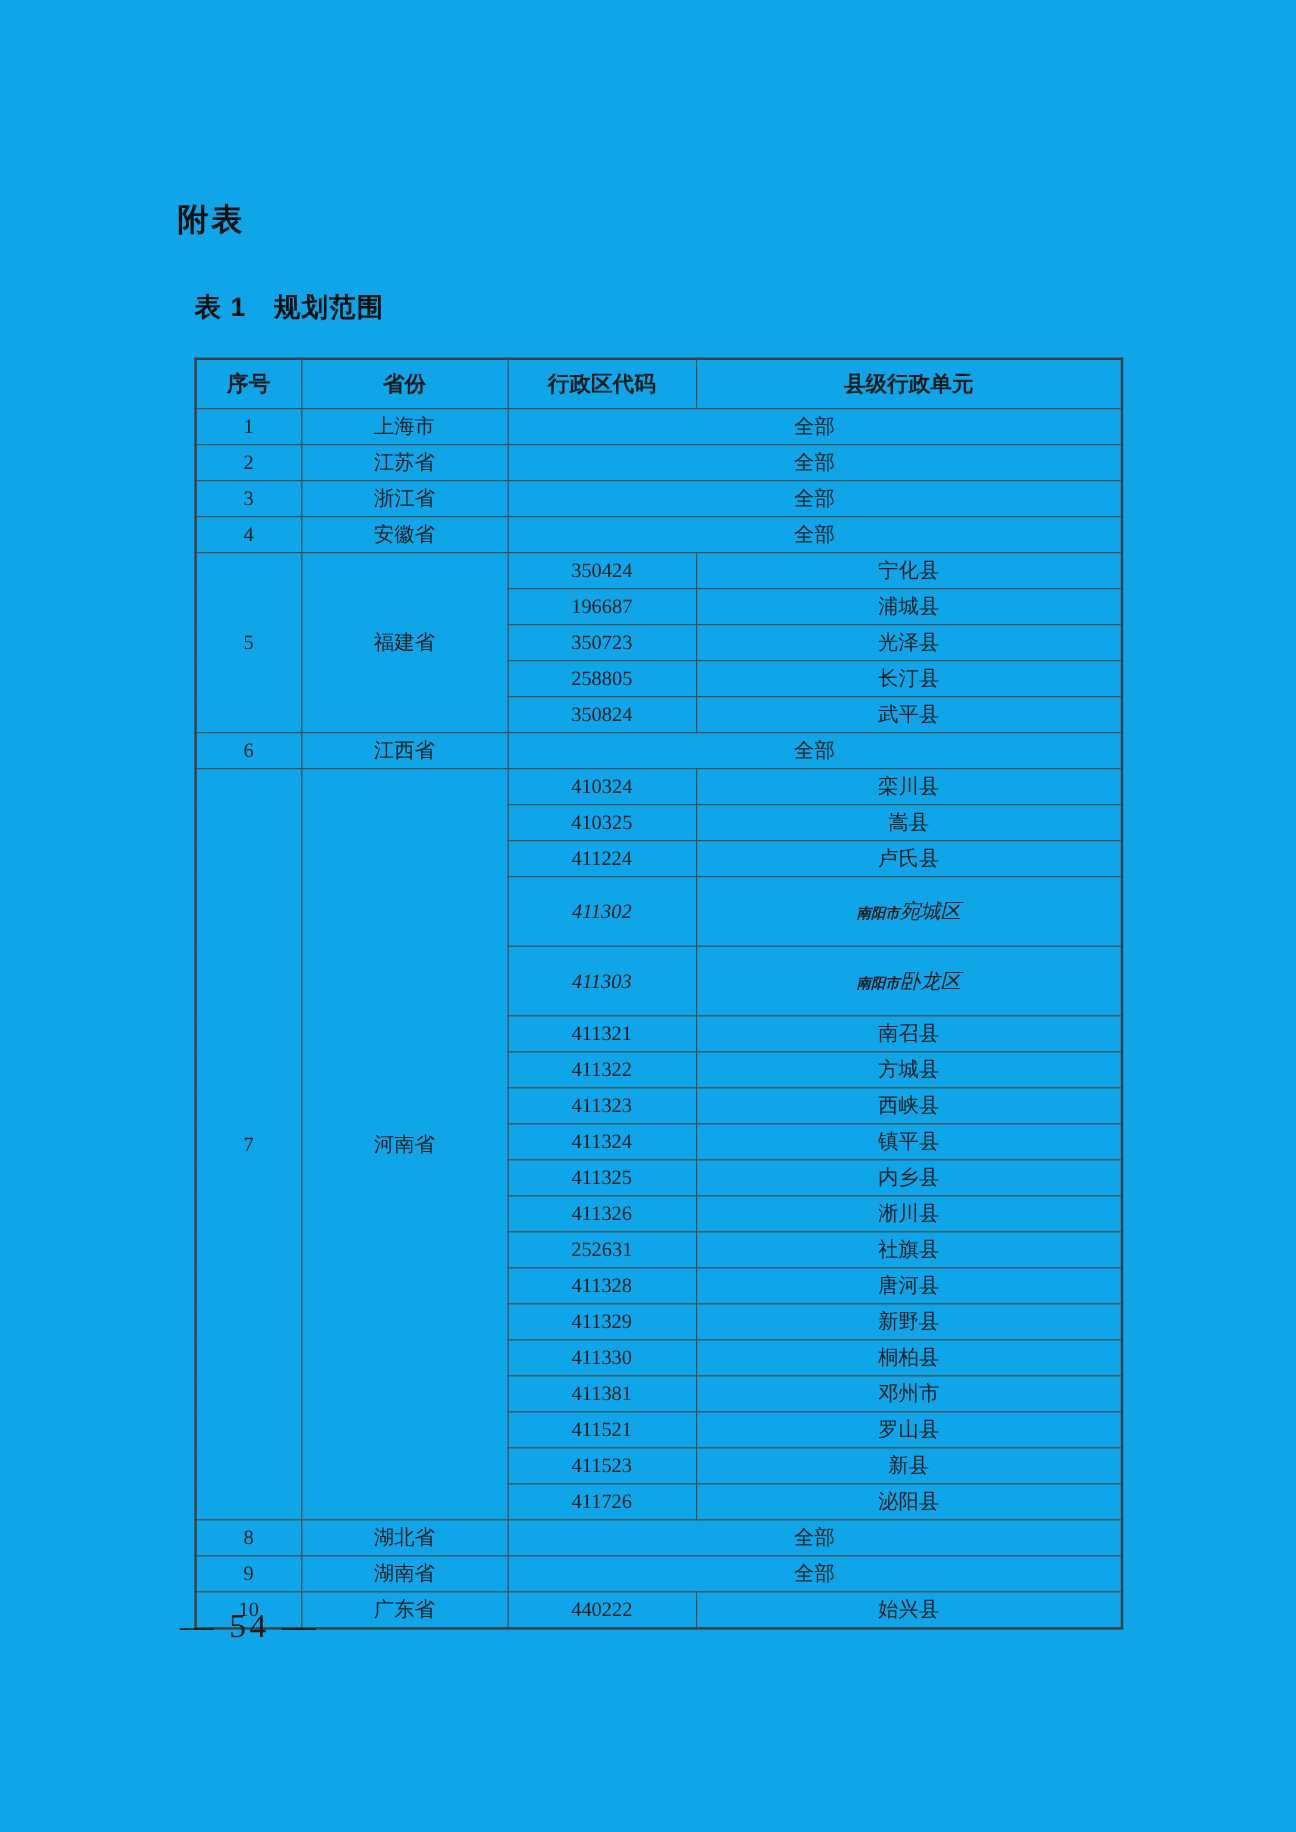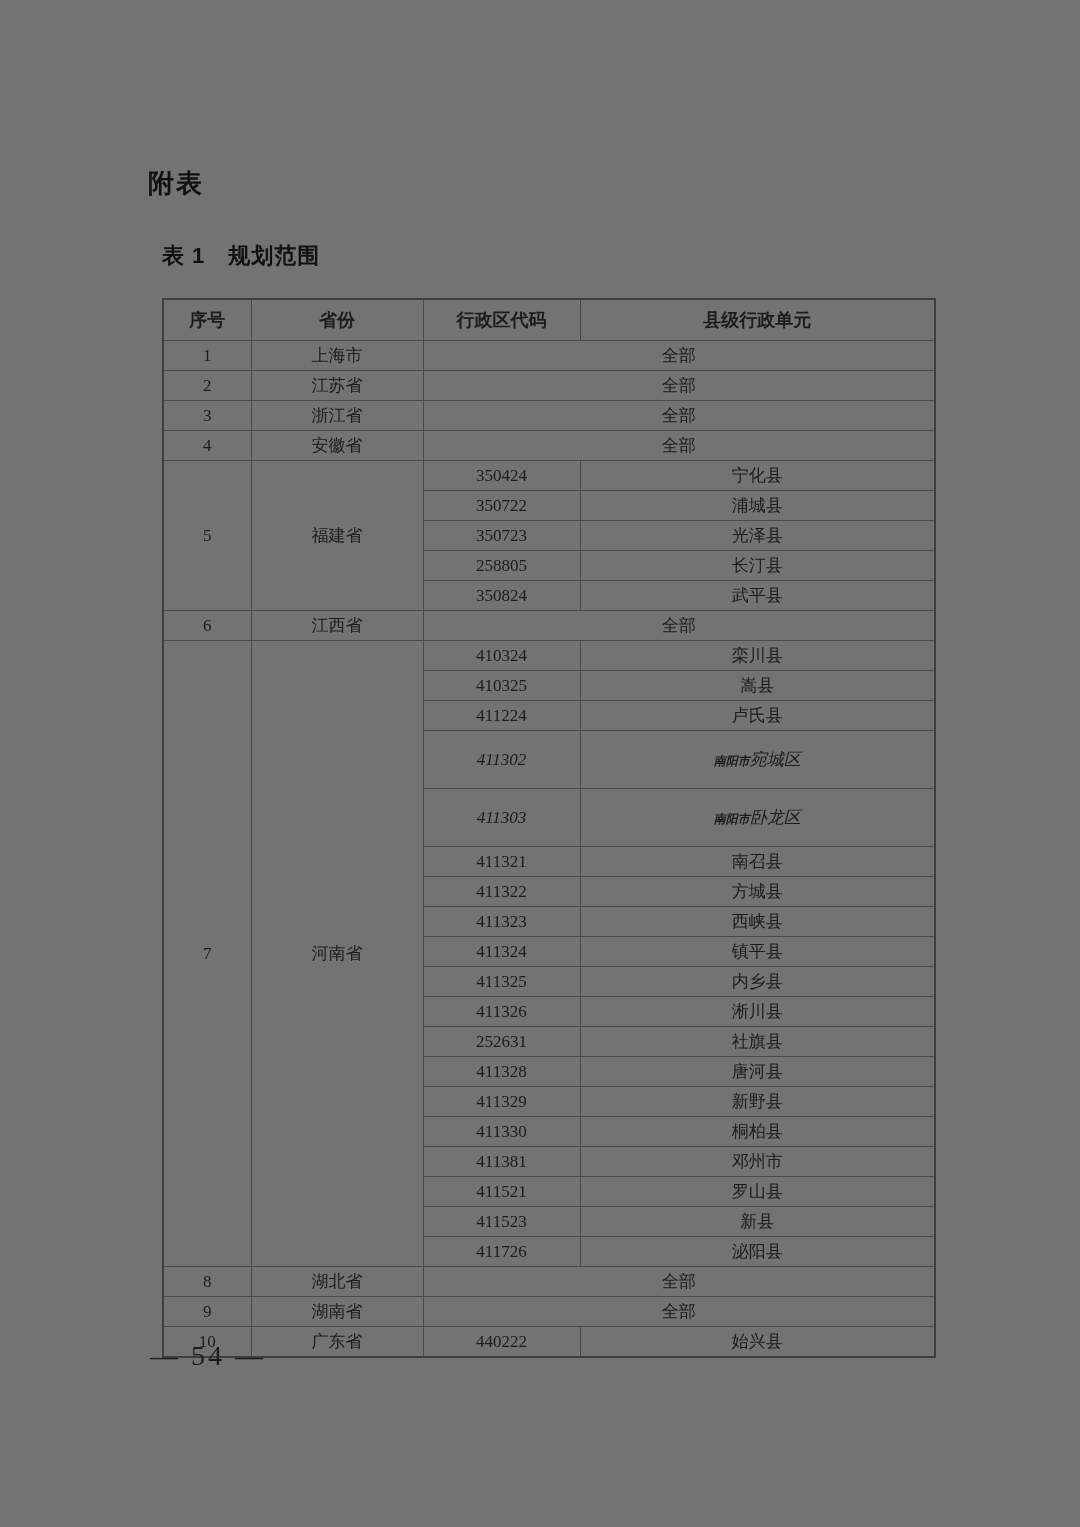--- a/index.html
+++ b/index.html
@@ -4,21 +4,21 @@
 <style>
   html, body {
     margin: 0;
     padding: 0;
     background: #ffffff;
   }
   .page {
     position: relative;
     width: 1080px;
     height: 1527px;
-    background: #737373;
+    background: #0ea5e9;
     font-family: "Liberation Serif", serif;
     color: #1c1c1c;
     overflow: hidden;
   }
   .appendix {
     position: absolute;
     left: 148px;
     top: 166px;
     font-family: "Liberation Sans", sans-serif;
     font-weight: 700;
@@ -125,21 +125,21 @@
           <td>安徽省</td>
           <td colspan="2">全部</td>
         </tr>
         <tr>
           <td rowspan="5">5</td>
           <td rowspan="5">福建省</td>
           <td>350424</td>
           <td>宁化县</td>
         </tr>
         <tr>
-          <td>350722</td>
+          <td>196687</td>
           <td>浦城县</td>
         </tr>
         <tr>
           <td>350723</td>
           <td>光泽县</td>
         </tr>
         <tr>
           <td>258805</td>
           <td>长汀县</td>
         </tr>

